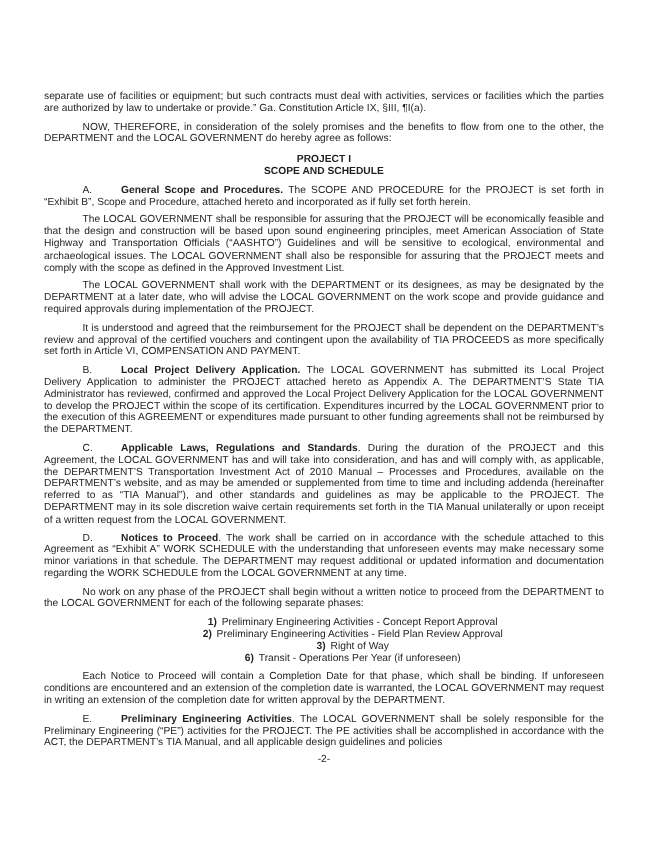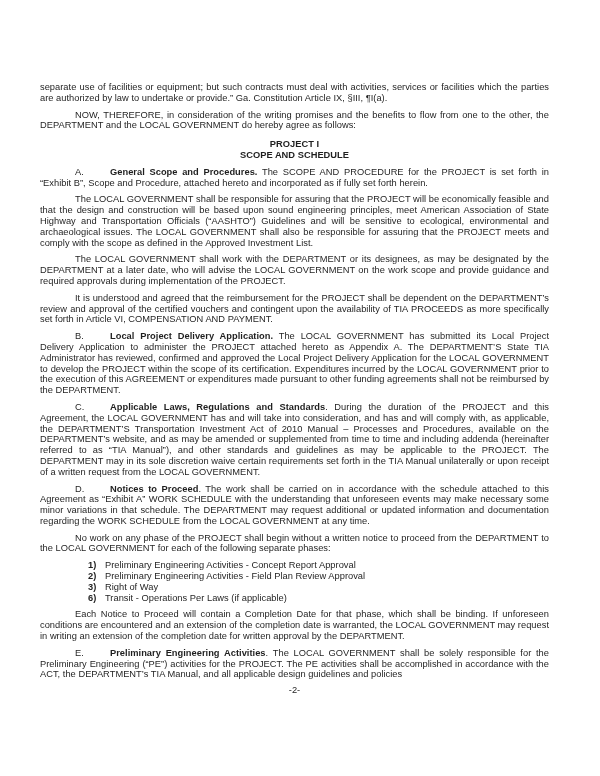--- a/index.html
+++ b/index.html
@@ -19,33 +19,33 @@
   }
   .para { margin: 6px 0 0 0; text-indent: 35px; }
   .para.no-indent { margin-top: 0; text-indent: 0; }
   .article-heading {
     margin-top: 8px;
     text-align: center;
     font-weight: bold;
   }
   .sec-label { display: inline-block; width: 35px; text-indent: 0; }
   .sec-heading { font-weight: bold; }
-  .phase-list { margin: 6px 0 0 48px; text-align: left; }
+  .phase-list { margin: 6px 0 0 48px; text-align: center; }
   .phase-row { }
   .phase-num { display: inline-block; width: 17px; font-weight: bold; }
   .page-num { margin-top: 5px; text-align: center; text-indent: 0; }
 </style>
 </head>
 <body>
 
 <div class="page">
 
   <p class="para no-indent">separate use of facilities or equipment; but such contracts must deal with activities, services or facilities which the parties are authorized by law to undertake or provide.” Ga. Constitution Article IX, §III, ¶I(a).</p>
 
-  <p class="para">NOW, THEREFORE, in consideration of the writing promises and the benefits to flow from one to the other, the DEPARTMENT and the LOCAL GOVERNMENT do hereby agree as follows:</p>
+  <p class="para">NOW, THEREFORE, in consideration of the solely promises and the benefits to flow from one to the other, the DEPARTMENT and the LOCAL GOVERNMENT do hereby agree as follows:</p>
 
   <div class="article-heading">
     <div>PROJECT I</div>
     <div>SCOPE AND SCHEDULE</div>
   </div>
 
   <p class="para"><span class="sec-label">A.</span><span class="sec-heading">General Scope and Procedures.</span><span></span><span> The SCOPE AND PROCEDURE for the PROJECT is set forth in “Exhibit B”, Scope and Procedure, attached hereto and incorporated as if fully set forth herein.</span></p>
 
   <p class="para">The LOCAL GOVERNMENT shall be responsible for assuring that the PROJECT will be economically feasible and that the design and construction will be based upon sound engineering principles, meet American Association of State Highway and Transportation Officials (“AASHTO”) Guidelines and will be sensitive to ecological, environmental and archaeological issues. The LOCAL GOVERNMENT shall also be responsible for assuring that the PROJECT meets and comply with the scope as defined in the Approved Investment List.</p>
 
@@ -58,21 +58,21 @@
   <p class="para"><span class="sec-label">C.</span><span class="sec-heading">Applicable Laws, Regulations and Standards</span><span>.</span><span> During the duration of the PROJECT and this Agreement, the LOCAL GOVERNMENT has and will take into consideration, and has and will comply with, as applicable, the DEPARTMENT’S Transportation Investment Act of 2010 Manual – Processes and Procedures, available on the DEPARTMENT’s website, and as may be amended or supplemented from time to time and including addenda (hereinafter referred to as “TIA Manual”), and other standards and guidelines as may be applicable to the PROJECT. The DEPARTMENT may in its sole discretion waive certain requirements set forth in the TIA Manual unilaterally or upon receipt of a written request from the LOCAL GOVERNMENT.</span></p>
 
   <p class="para"><span class="sec-label">D.</span><span class="sec-heading">Notices to Proceed</span><span>.</span><span> The work shall be carried on in accordance with the schedule attached to this Agreement as “Exhibit A” WORK SCHEDULE with the understanding that unforeseen events may make necessary some minor variations in that schedule. The DEPARTMENT may request additional or updated information and documentation regarding the WORK SCHEDULE from the LOCAL GOVERNMENT at any time.</span></p>
 
   <p class="para">No work on any phase of the PROJECT shall begin without a written notice to proceed from the DEPARTMENT to the LOCAL GOVERNMENT for each of the following separate phases:</p>
 
   <div class="phase-list">
     <div class="phase-row"><span class="phase-num">1)</span><span>Preliminary Engineering Activities - Concept Report Approval</span></div>
     <div class="phase-row"><span class="phase-num">2)</span><span>Preliminary Engineering Activities - Field Plan Review Approval</span></div>
     <div class="phase-row"><span class="phase-num">3)</span><span>Right of Way</span></div>
-    <div class="phase-row"><span class="phase-num">6)</span><span>Transit - Operations Per Laws (if applicable)</span></div>
+    <div class="phase-row"><span class="phase-num">6)</span><span>Transit - Operations Per Year (if unforeseen)</span></div>
   </div>
 
   <p class="para">Each Notice to Proceed will contain a Completion Date for that phase, which shall be binding. If unforeseen conditions are encountered and an extension of the completion date is warranted, the LOCAL GOVERNMENT may request in writing an extension of the completion date for written approval by the DEPARTMENT.</p>
 
   <p class="para"><span class="sec-label">E.</span><span class="sec-heading">Preliminary Engineering Activities</span><span>.</span><span> The LOCAL GOVERNMENT shall be solely responsible for the Preliminary Engineering (“PE”) activities for the PROJECT. The PE activities shall be accomplished in accordance with the ACT, the DEPARTMENT’s TIA Manual, and all applicable design guidelines and policies</span></p>
 
   <div class="page-num">-2-</div>
 
 </div>
 

